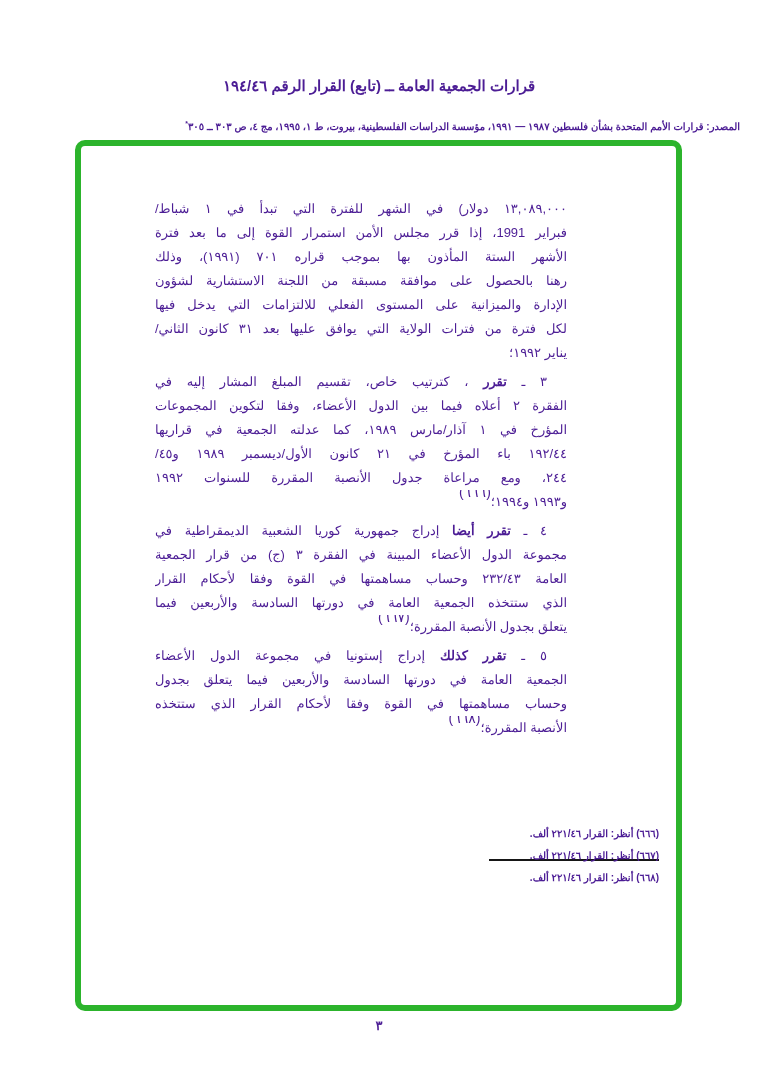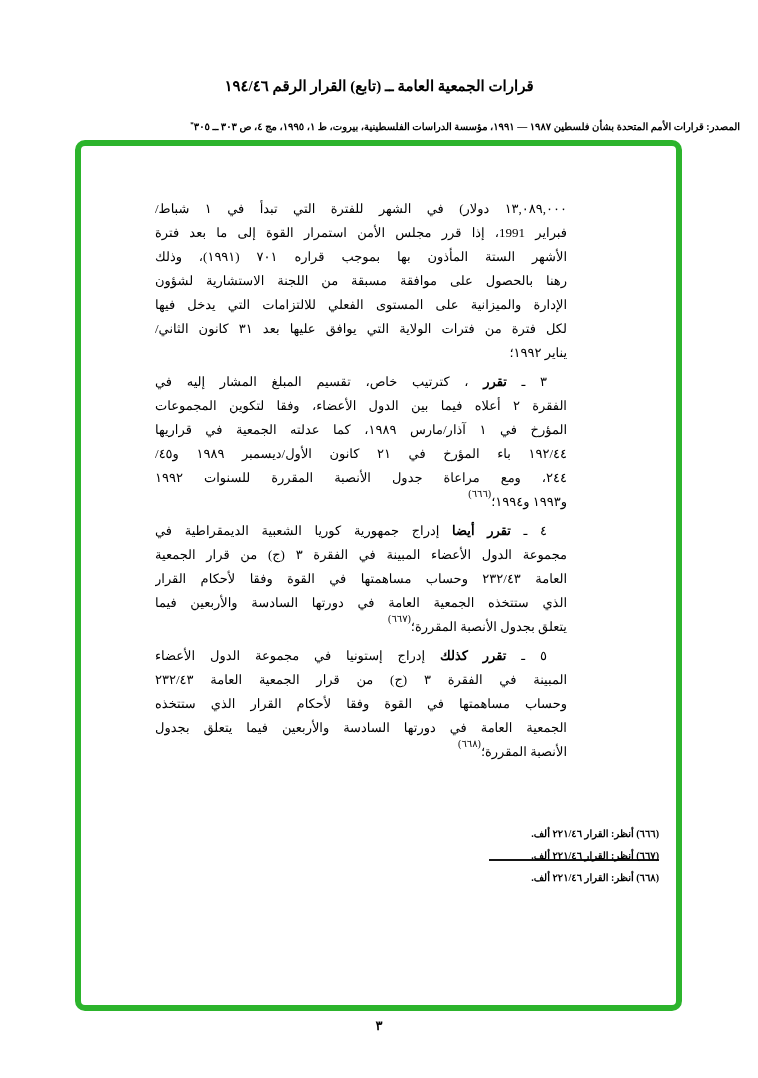--- a/index.html
+++ b/index.html
@@ -1,21 +1,21 @@
 <!DOCTYPE html>
 <html lang="ar"><head>
 <meta charset="utf-8">
 <style>
   html,body{margin:0;padding:0;background:#ffffff;}
   #page{
     position:relative;
     width:758px;height:1078px;
     background:#ffffff;
-    font-family:Liberation Serif, serif;
-    color:#000000;
+    font-family:Liberation Sans, sans-serif;
+    color:#4c1d95;
     overflow:hidden;
   }
   
   #doc-title{
     position:absolute;top:76px;left:0;width:758px;
     text-align:center;font-weight:bold;font-size:15px;line-height:20px;
     direction:rtl;
   }
   #source-line{
     position:absolute;top:114px;left:18px;width:722px;
@@ -38,21 +38,21 @@
   .para{margin:0 0 5px 0;padding:0;}
   .bl{
     height:24px;line-height:24px;
     text-align:justify;text-align-last:justify;
     text-justify:inter-word;
     overflow:hidden;
   }
   .bl.last{text-align:right;text-align-last:right;}
   .bl.ind{padding-right:20px;}
   .b{font-weight:bold;}
-  sup.ref{font-size:10px;position:relative;top:-4px;line-height:0;}
+  sup.ref{font-size:14px;position:relative;top:-4px;line-height:0;}
   
   #footnote-sep{
     position:absolute;top:859px;right:99px;width:170px;
     border-top:2px solid #161616;
   }
   #footnotes{
     position:absolute;top:823px;right:99px;width:220px;
     direction:rtl;text-align:right;
     font-size:10px;font-weight:bold;line-height:22px;
   }
@@ -97,23 +97,22 @@
     <div class="para">
       <div class="bl ind"><span>٤ ـ </span><span class="b">تقرر أيضا</span><span> إدراج جمهورية كوريا الشعبية الديمقراطية في</span></div>
       <div class="bl">مجموعة الدول الأعضاء المبينة في الفقرة ٣ (ج) من قرار الجمعية</div>
       <div class="bl">العامة ٢٣٢/٤٣ وحساب مساهمتها في القوة وفقا لأحكام القرار</div>
       <div class="bl">الذي ستتخذه الجمعية العامة في دورتها السادسة والأربعين فيما</div>
       <div class="bl last"><span>يتعلق بجدول الأنصبة المقررة؛</span><sup class="ref">(٦٦٧)</sup></div>
     </div>
 
     <div class="para">
       <div class="bl ind"><span>٥ ـ </span><span class="b">تقرر كذلك</span><span> إدراج إستونيا في مجموعة الدول الأعضاء</span></div>
-      <div class="bl">المبينة في الفقرة ٣ (ج) من قرار الجمعية العامة ٢٣٢/٤٣</div>
+      <div class="bl">الجمعية العامة في دورتها السادسة والأربعين فيما يتعلق بجدول</div>
       <div class="bl">وحساب مساهمتها في القوة وفقا لأحكام القرار الذي ستتخذه</div>
-      <div class="bl">الجمعية العامة في دورتها السادسة والأربعين فيما يتعلق بجدول</div>
       <div class="bl last"><span>الأنصبة المقررة؛</span><sup class="ref">(٦٦٨)</sup></div>
     </div>
 
   </div>
 
   <div id="footnote-sep"></div>
 
   <div id="footnotes">
     <div>(٦٦٦) أنظر: القرار ٢٢١/٤٦ ألف.</div>
     <div>(٦٦٧) أنظر: القرار ٢٢١/٤٦ ألف.</div>

